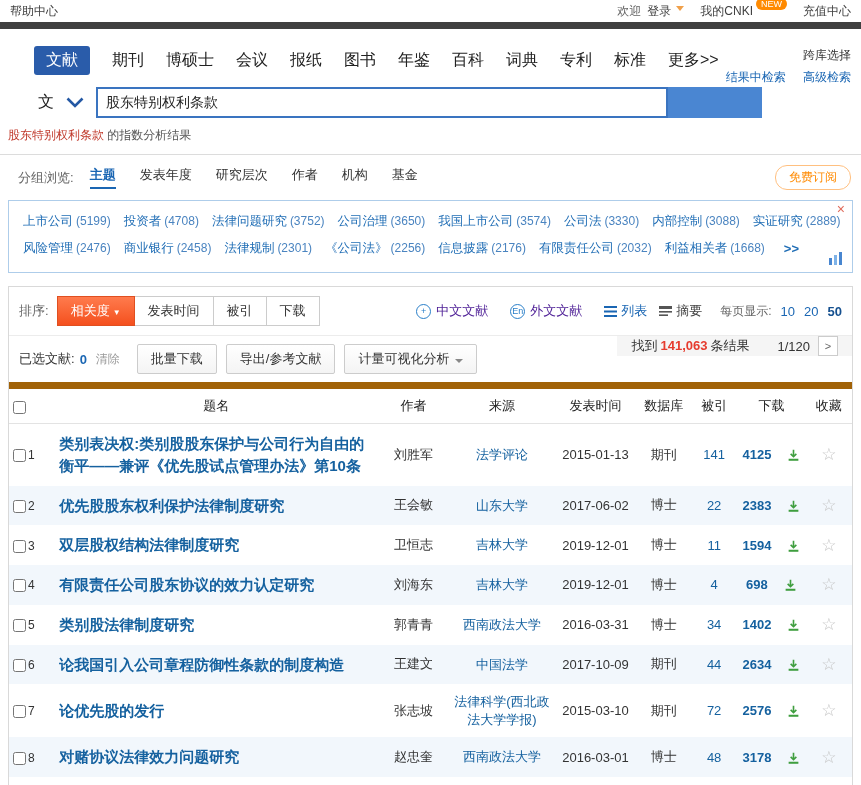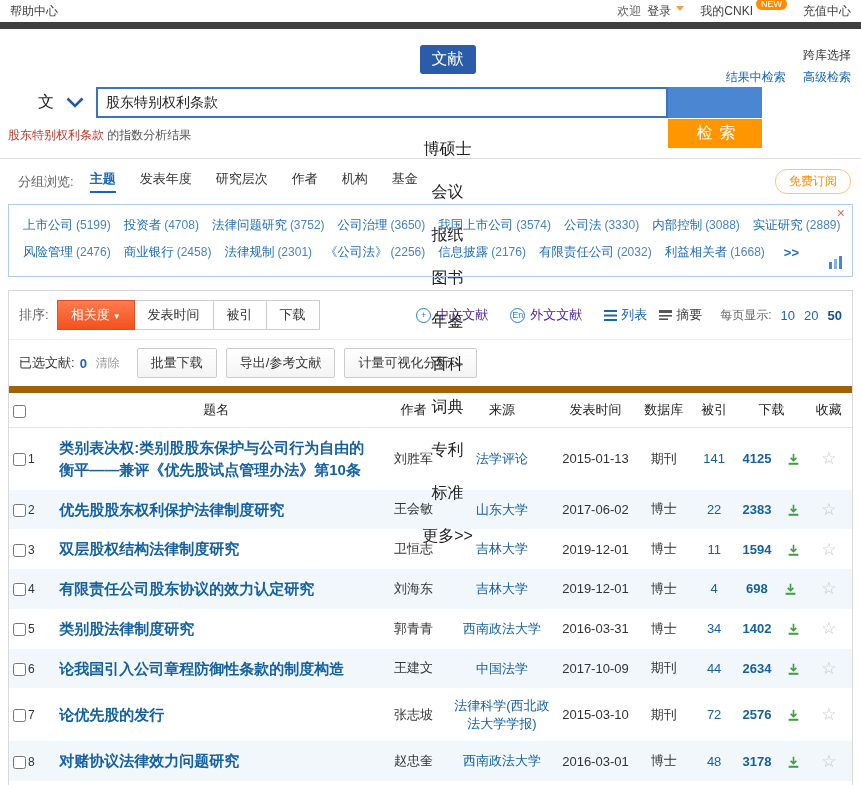--- a/index.html
+++ b/index.html
@@ -10,21 +10,21 @@
 
 .topbar{height:29px;display:flex;justify-content:space-between;align-items:center;padding:0 10px;border-bottom:7px solid #404040;font-size:12px;}
 .tb-link{color:#404040;}
 .tb-right{display:flex;align-items:flex-start;gap:16px;}
 .tb-welcome{color:#666;margin-right:-10px;}
 .mycnki{display:inline-flex;align-items:flex-start;}
 .new-badge{background:#ff8a00;color:#fff;font-size:9px;border-radius:8px;padding:1px 5px;margin-left:3px;position:relative;top:-5px;}
 .caret{width:0;height:0;border-left:4px solid transparent;border-right:4px solid transparent;border-top:5px solid #f0a04a;margin-left:-11px;position:relative;top:3px;}
 
 .search-area{position:relative;padding-top:16px;}
-.tabs{display:flex;align-items:center;gap:22px;margin-left:34px;height:30px;flex-direction:column;}
+.tabs{display:flex;align-items:center;gap:22px;margin-left:34px;height:30px;}
 .tab{font-size:16px;color:#222;white-space:nowrap;}
 .tab.active{background:#2a5caa;color:#fff;padding:4px 12px;border-radius:3px;}
 .cross-db{position:absolute;top:18px;right:10px;font-size:12px;color:#333;}
 .sub-links{position:absolute;top:40px;right:10px;font-size:12px;}
 .sub-links a{color:#1a66b3;margin-left:14px;}
 .search-row{display:flex;margin-top:12px;}
 .left-col{flex:1;}
 .input-row{display:flex;height:31px;}
 .field-select{width:96px;display:flex;align-items:center;justify-content:flex-end;gap:12px;font-size:16px;color:#222;padding-right:12px;cursor:pointer;}
 .search-input{flex:1;border:2px solid #3a74c0;font-size:14px;padding:0 8px;color:#222;outline:none;background:#fff;}
@@ -169,21 +169,20 @@
             </svg>
         </div>
         <input class="search-input" type="text" value="股东特别权利条款" style="">
       </div>
       <div class="hint">
         <a class="hint-query">股东特别权利条款</a><span> 的指数分析结果</span>
       </div>
     </div>
     <div class="right-col">
       <div class="blue-block"></div>
-      <button class="retrieve-btn">检索</button>
     </div>
   </div>
 
   <div class="divider"></div>
 </section>
 
 <section class="group-row">
   <span class="group-label">分组浏览:</span>
   <div class="group-items">
 
@@ -352,20 +351,27 @@
   </div>
 
   <div class="select-bar">
     <div class="select-left">
       <span class="sel-label">已选文献:</span>
       <span class="sel-count">0</span>
       <a class="clear-link">清除</a>
       <button class="bar-btn">批量下载</button>
       <button class="bar-btn">导出/参考文献</button>
       <button class="bar-btn"><span>计量可视化分析</span><span class="dd-caret"></span></button>
+    </div>
+    <div class="select-right">
+      <span class="found"><span>找到</span><span class="result-count">141,063</span><span>条结果</span></span>
+      <span class="pager">
+        <span>1/120</span>
+        <button class="next-btn">&gt;</button>
+      </span>
     </div>
   </div>
 
   <table class="results">
     <thead>
       <tr>
         <th class="c-check"><input type="checkbox" style=""></th>
         <th class="c-title">题名</th>
         <th class="c-author">作者</th>
         <th class="c-source">来源</th>

